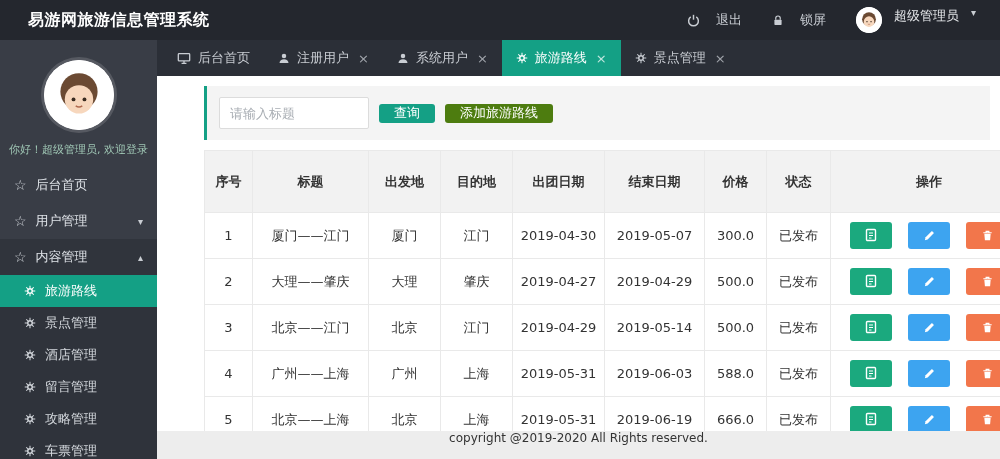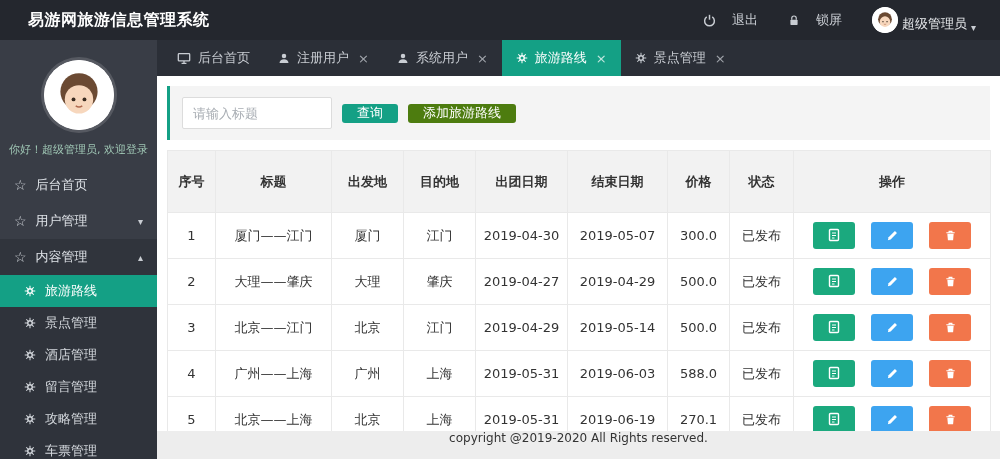--- a/index.html
+++ b/index.html
@@ -8,21 +8,21 @@
   .app { display:grid; width:1000px; height:459px;
     grid-template-rows:40px 1fr; grid-template-columns:157px 1fr; }
 
   
   .topbar { grid-column:1/3; background:#24272e; display:flex; align-items:center;
     color:#fff; padding:0 24px 0 28px; }
   .brand { font-size:16px; font-weight:bold; letter-spacing:0.5px; }
   .top-actions { margin-left:auto; display:flex; align-items:center; gap:30px; }
   .top-link { display:flex; align-items:center; gap:16px; color:#c9cdd3; font-size:13px; cursor:pointer; }
   .top-link svg { display:block; }
-  .top-user { display:flex; align-items:flex-end; gap:4px; color:#e6e8eb; font-size:13px; cursor:pointer; }
+  .top-user { display:flex; align-items:flex-start; gap:12px; color:#e6e8eb; font-size:13px; cursor:pointer; }
   .avatar-sm { width:26px; height:26px; border-radius:50%; background:#fff; overflow:hidden; }
   .caret { font-size:10px; color:#c9cdd3; }
 
   
   .sidebar { grid-row:2; background:#393d46; overflow:hidden; display:flex; flex-direction:column; }
   .avatar-wrap { display:flex; justify-content:center; margin-top:20px; }
   .avatar-lg { width:70px; height:70px; border-radius:50%; background:#fff; overflow:hidden;
     box-shadow:0 0 0 3px rgba(255,255,255,0.15); }
   .greeting { color:#9fc6b4; font-size:11px; text-align:center; margin:12px 4px 10px; white-space:nowrap; }
   .menu-item { height:36px; display:flex; align-items:center; padding:0 14px;
@@ -36,21 +36,21 @@
 
   
   .main { grid-row:2; grid-column:2; display:flex; flex-direction:column; background:#fff; overflow:hidden; }
   .tabstrip { height:36px; background:#2b2f37; display:flex; align-items:stretch; padding-left:6px; flex:none; }
   .tab { display:flex; align-items:center; gap:7px; padding:0 14px; font-size:13px;
     color:#c9cdd3; cursor:pointer; }
   .tab svg { display:block; }
   .tab .close { font-size:13px; opacity:0.75; margin-left:2px; cursor:pointer; }
   .tab.active { background:#14a085; color:#fff; }
 
-  .content { flex:1; overflow:hidden; }
+  .content { flex:1; overflow:hidden;margin-left:37px; }
   .toolbar { margin:10px; background:#f4f4f4; border-left:3px solid #14a085;
     padding:11px 12px; display:flex; align-items:center; gap:10px; }
   .search-input { width:150px; height:32px; border:1px solid #dcdcdc; border-radius:2px;
     padding:0 10px; font-size:13px; color:#333; background:#fff; outline:none;
     font-family:inherit; }
   .search-input::placeholder { color:#a8adb3; }
   .btn { height:19px; padding:0 15px; border:none; border-radius:3px; color:#fff;
     font-size:13px; cursor:pointer; font-family:inherit; }
   .btn.teal { background:#14a085; }
   .btn.blue { background:#4d7c0f; }
@@ -382,21 +382,21 @@
                 </button>
             </td>
           </tr>
           <tr>
             <td>5</td>
             <td>北京——上海</td>
             <td>北京</td>
             <td>上海</td>
             <td>2019-05-31</td>
             <td>2019-06-19</td>
-            <td>270.1</td>
+            <td>666.0</td>
             <td>已发布</td>
             <td>
               <button class="act view">
                   <svg width="14" height="14" viewBox="0 0 14 14">
                     <rect x="2.5" y="1.5" width="9" height="11" rx="1" fill="none" stroke="#fff" stroke-width="1.4"></rect>
                     <path d="M5 5h4M5 7.5h4M5 10h2.5" stroke="#fff" stroke-width="1.2"></path>
                   </svg>
                 </button>
               <button class="act edit">
                   <svg width="13" height="13" viewBox="0 0 14 14">

